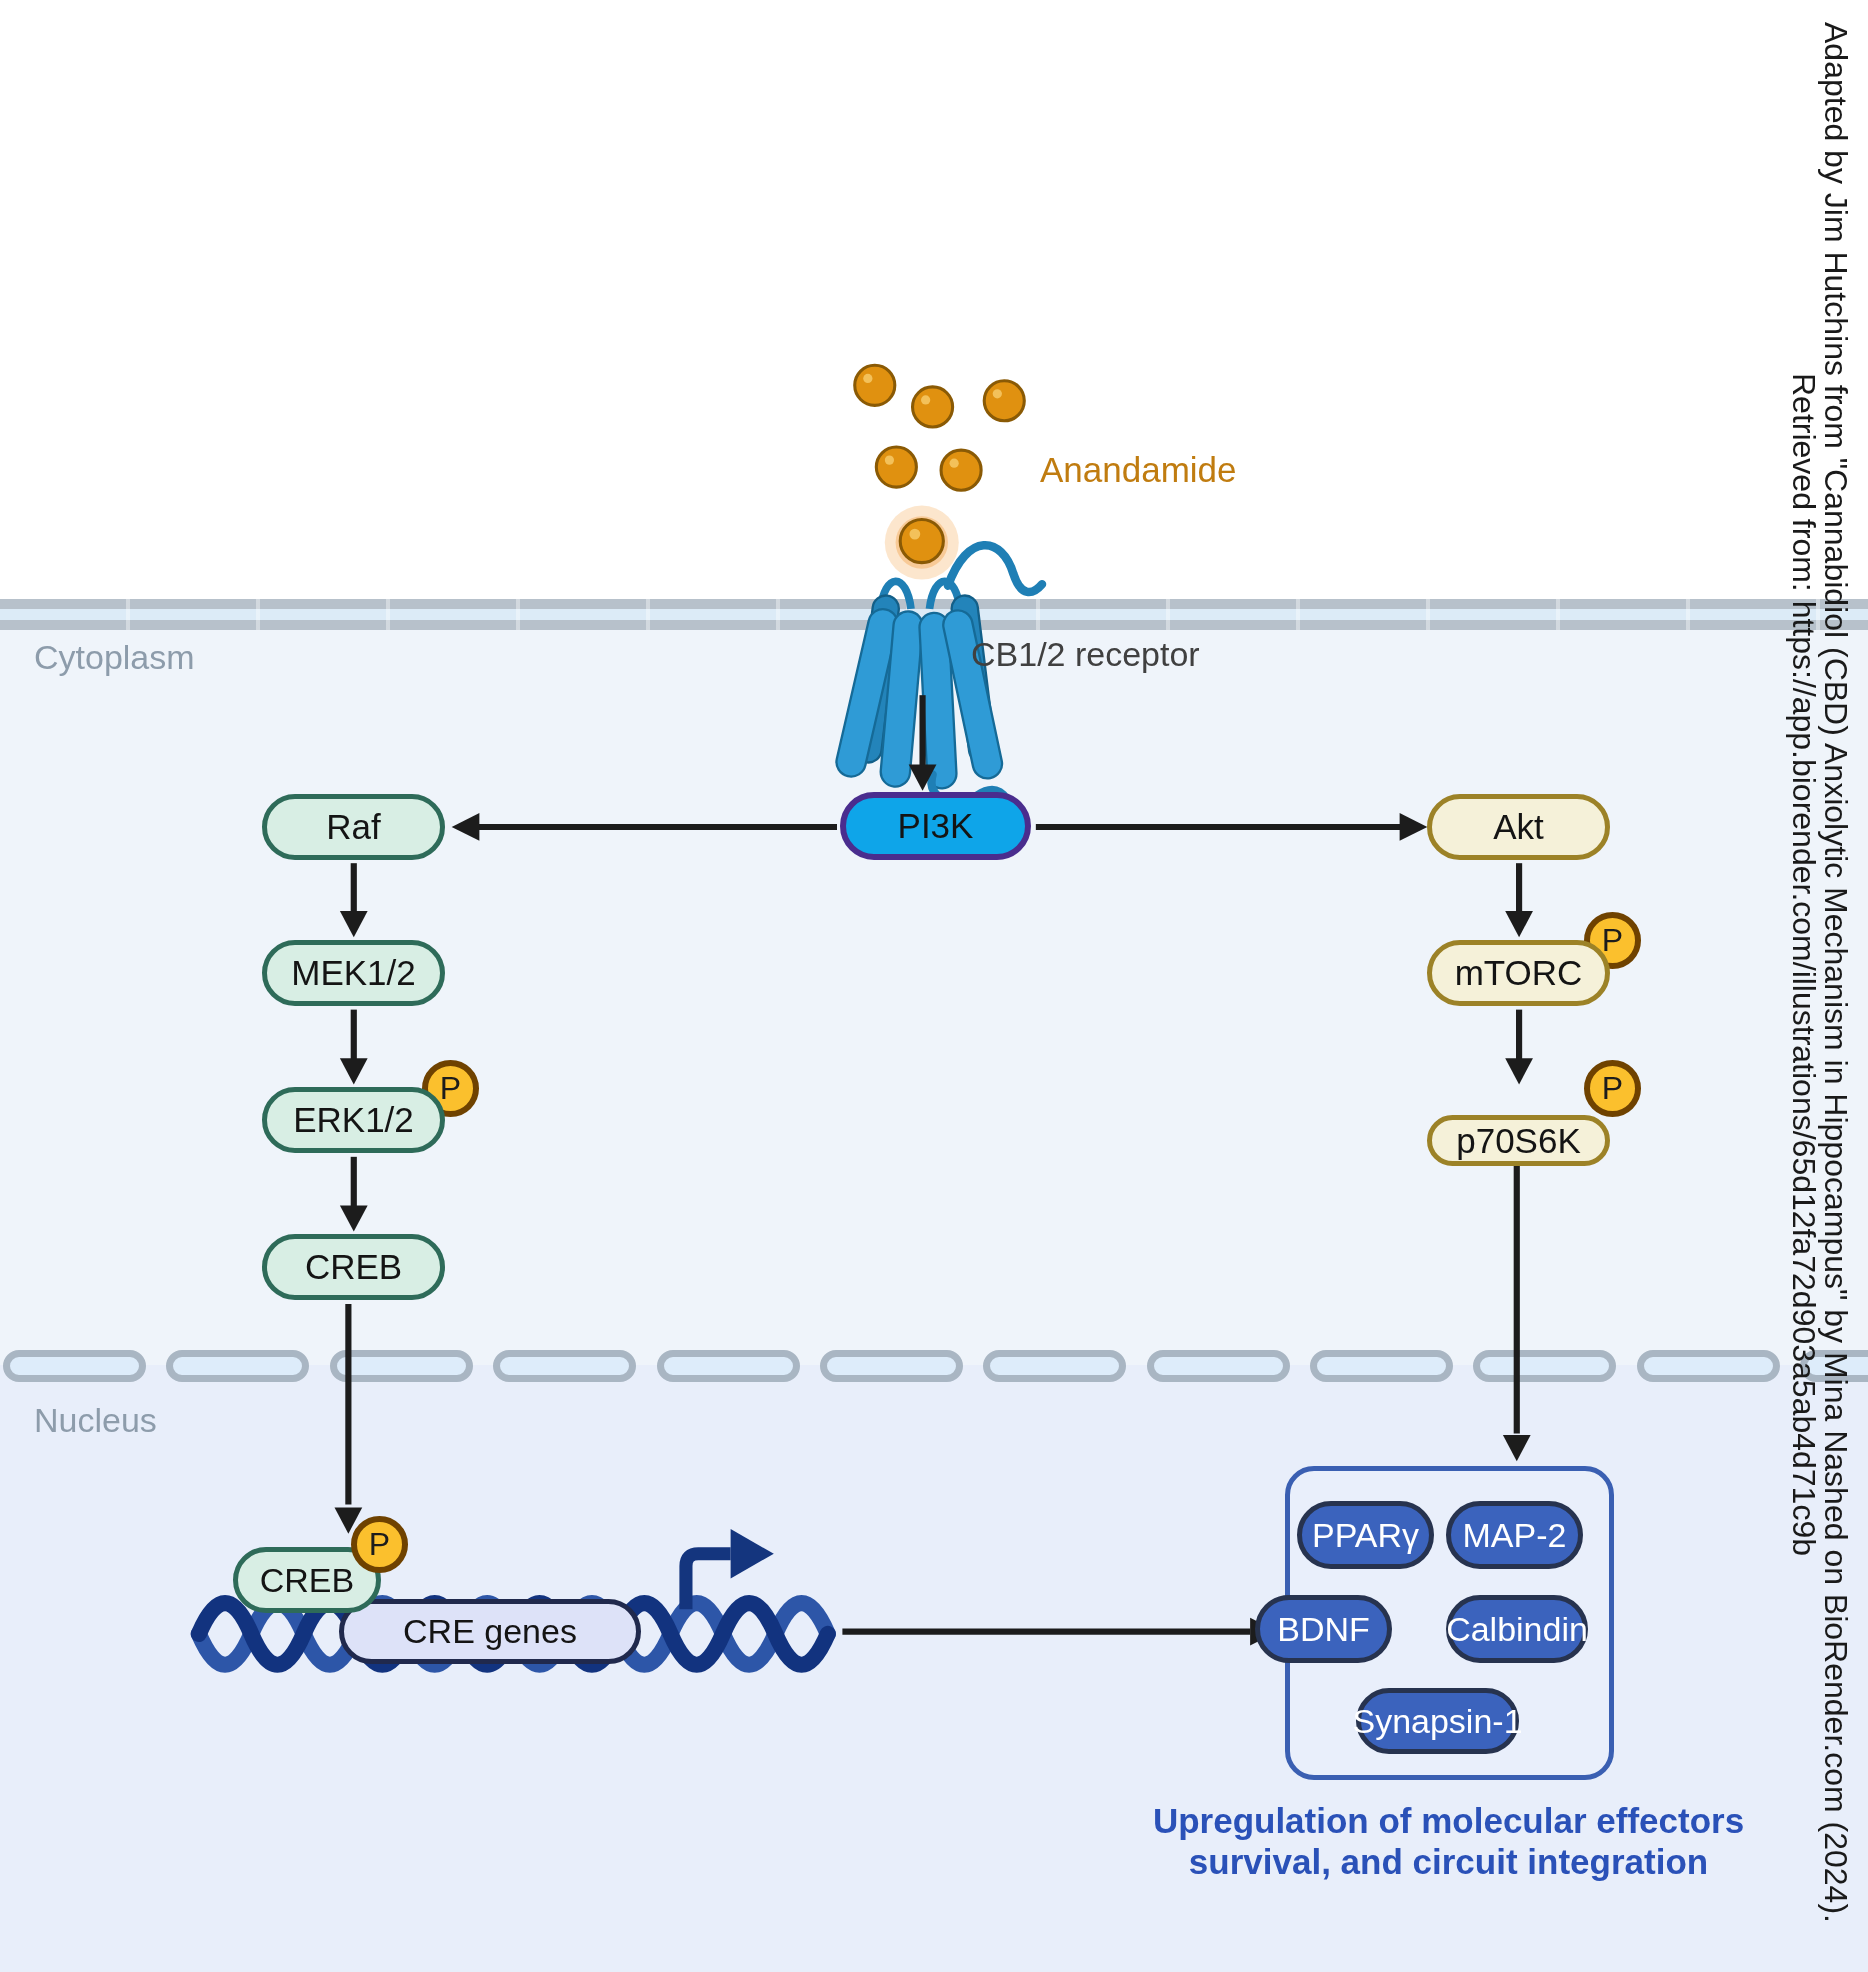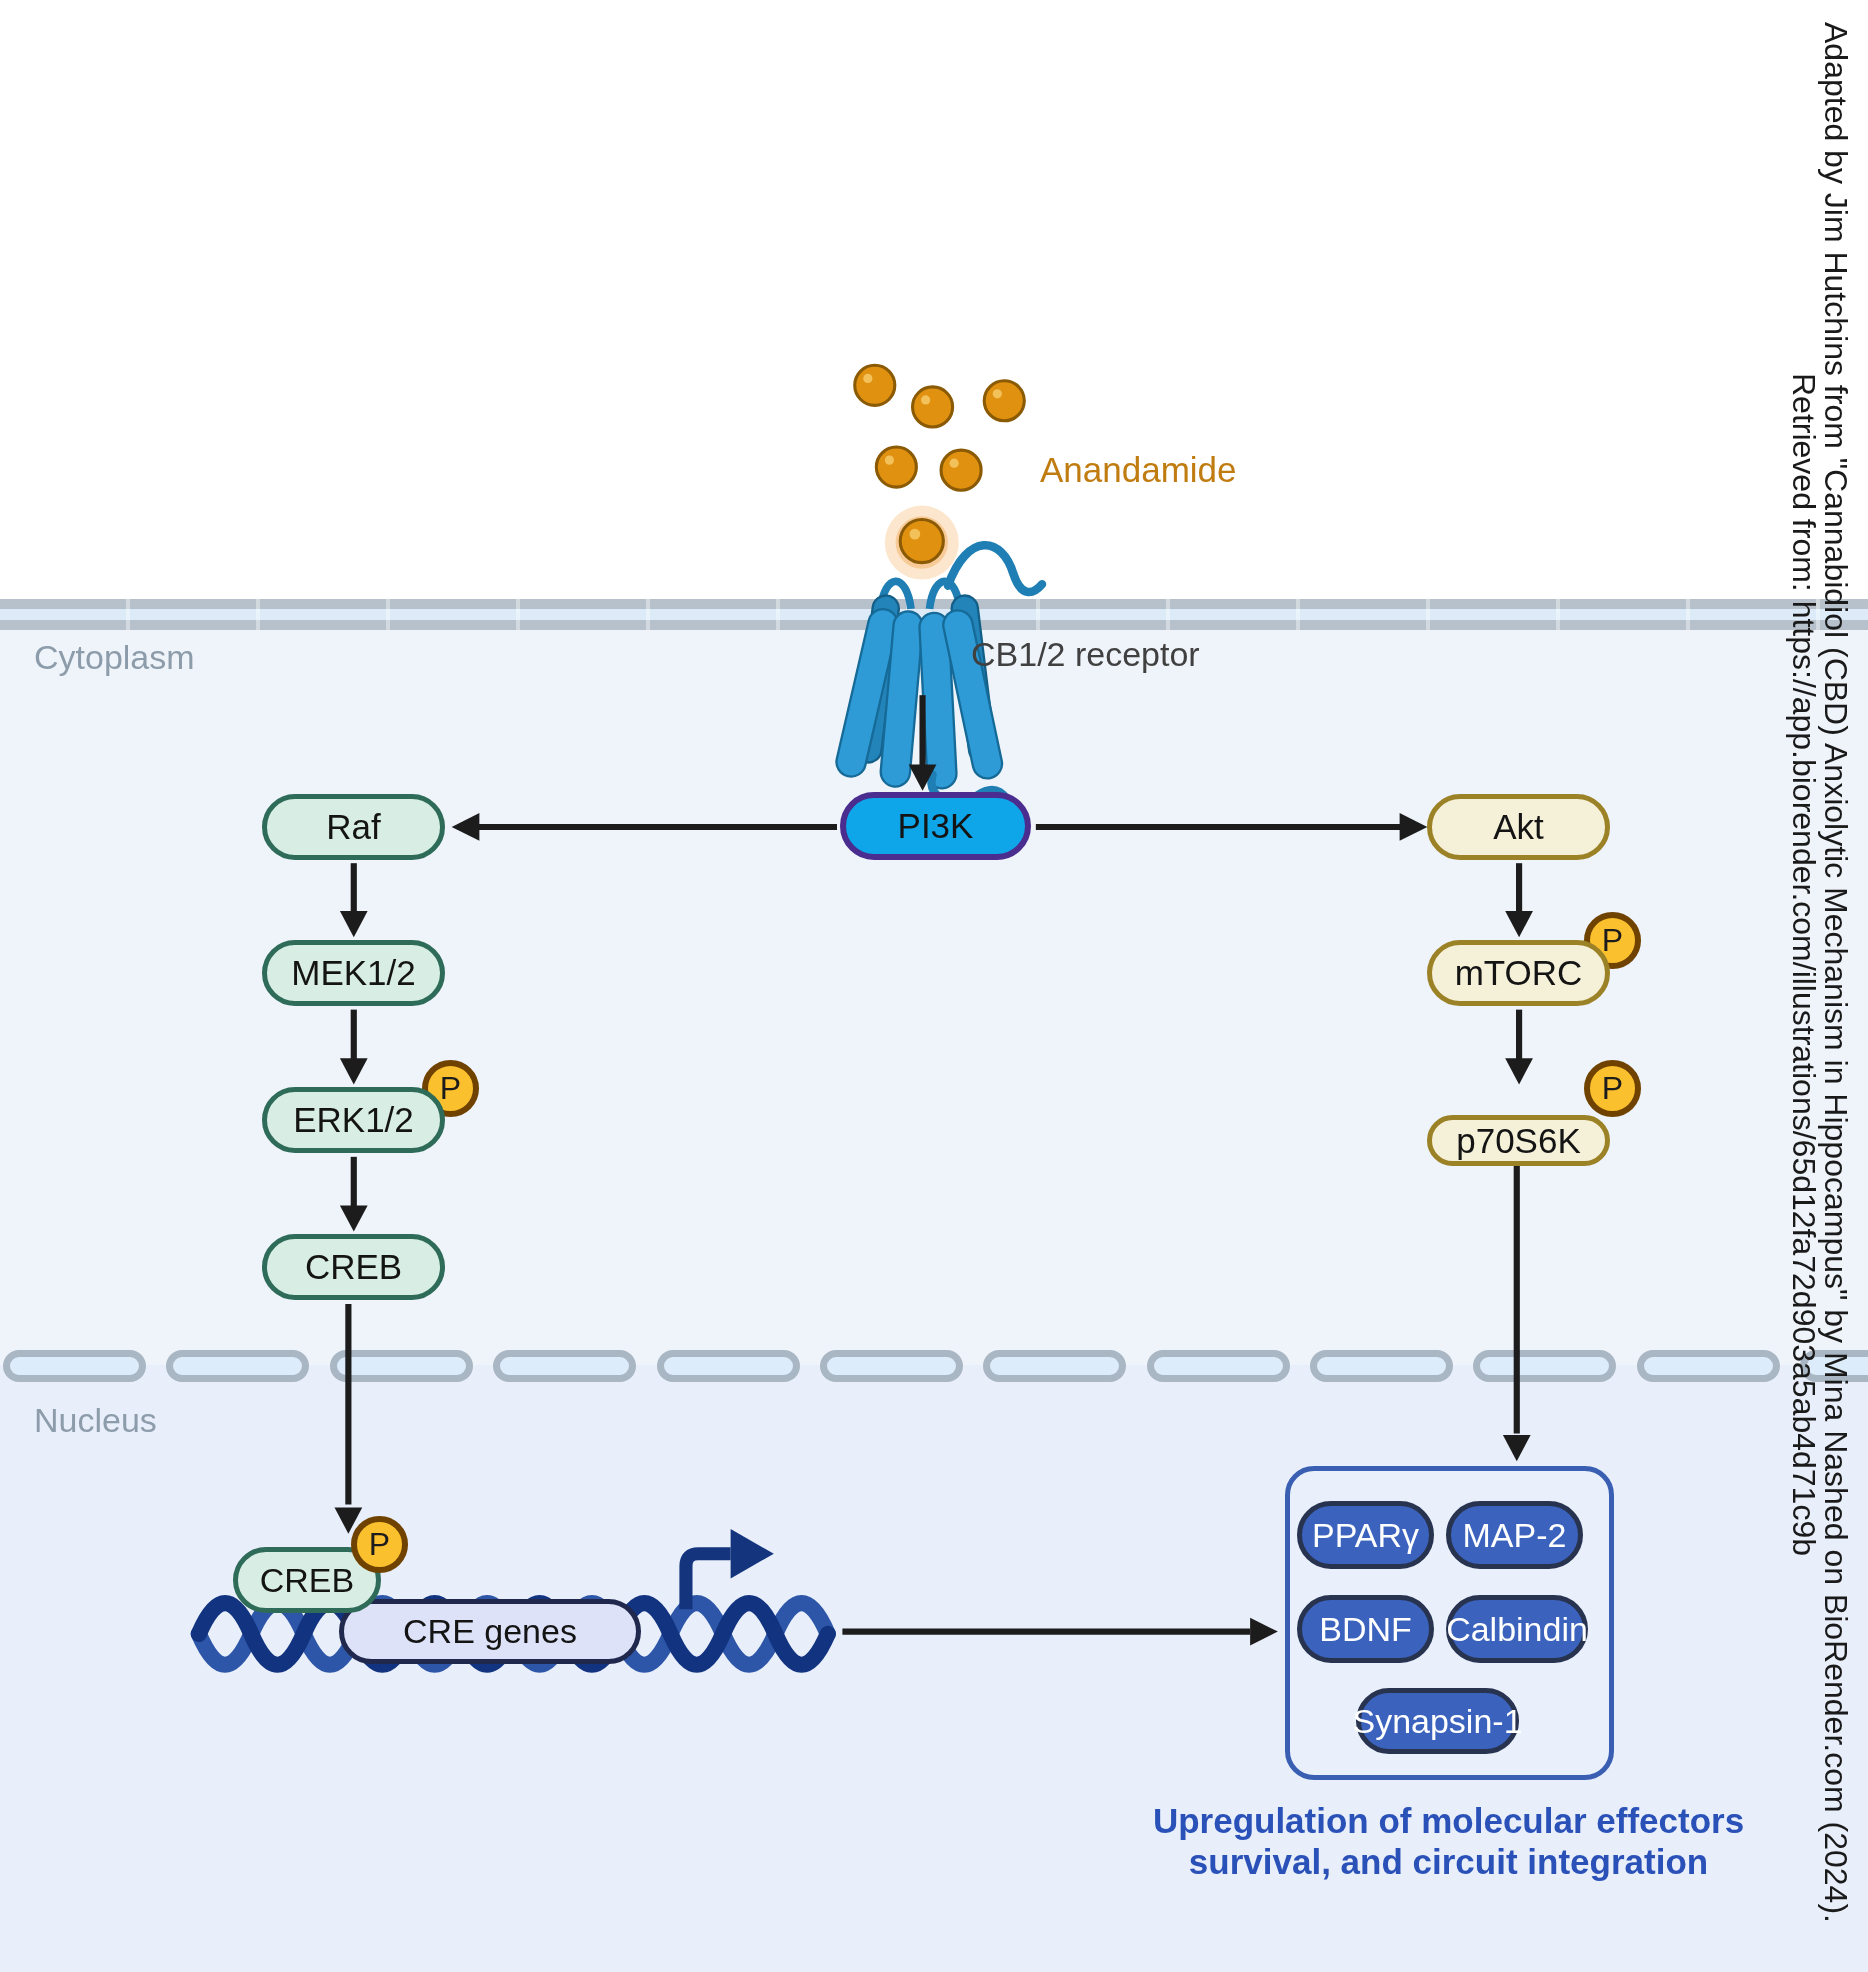--- a/index.html
+++ b/index.html
@@ -189,21 +189,21 @@
   <div class="pbadge badge-back" style="left:1584px;top:912px;">P</div>
   <div class="pbadge badge-back" style="left:1584px;top:1060px;">P</div>
   <div class="pbadge badge-front" style="left:351px;top:1516px;">P</div>
 
   <div class="pill cre" style="left:339px;top:1599px;width:302px;height:65px;">CRE genes</div>
   <div class="pill green" id="pill-creb-nuclear" style="left:233px;top:1547px;width:148px;height:66px;font-size:34px;">CREB</div>
 
   <div id="effector-box"></div>
   <div class="pill royal" style="left:1297px;top:1501px;width:137px;height:68px;">PPARγ</div>
   <div class="pill royal" style="left:1446px;top:1501px;width:137px;height:68px;">MAP-2</div>
-  <div class="pill royal" style="left:1297px;top:1595px;width:137px;height:68px;">BDNF</div>
+  <div class="pill royal" style="left:1255px;top:1595px;width:137px;height:68px;">BDNF</div>
   <div class="pill royal" style="left:1446px;top:1595px;width:142px;height:68px;">Calbindin</div>
   <div class="pill royal" style="left:1356px;top:1688px;width:163px;height:66px;">Synapsin-1</div>
 
   <div id="caption">
     <span>Upregulation of molecular effectors</span>
     <span>survival, and circuit integration</span>
   </div>
 
   <div class="attribution" id="attribution-line1">Adapted by Jim Hutchins from "Cannabidiol (CBD) Anxiolytic Mechanism in Hippocampus" by Mina Nashed on BioRender.com (2024).</div>
   <div class="attribution" id="attribution-line2">Retrieved from: https://app.biorender.com/illustrations/65d12fa72d903a5ab4d71c9b</div>

